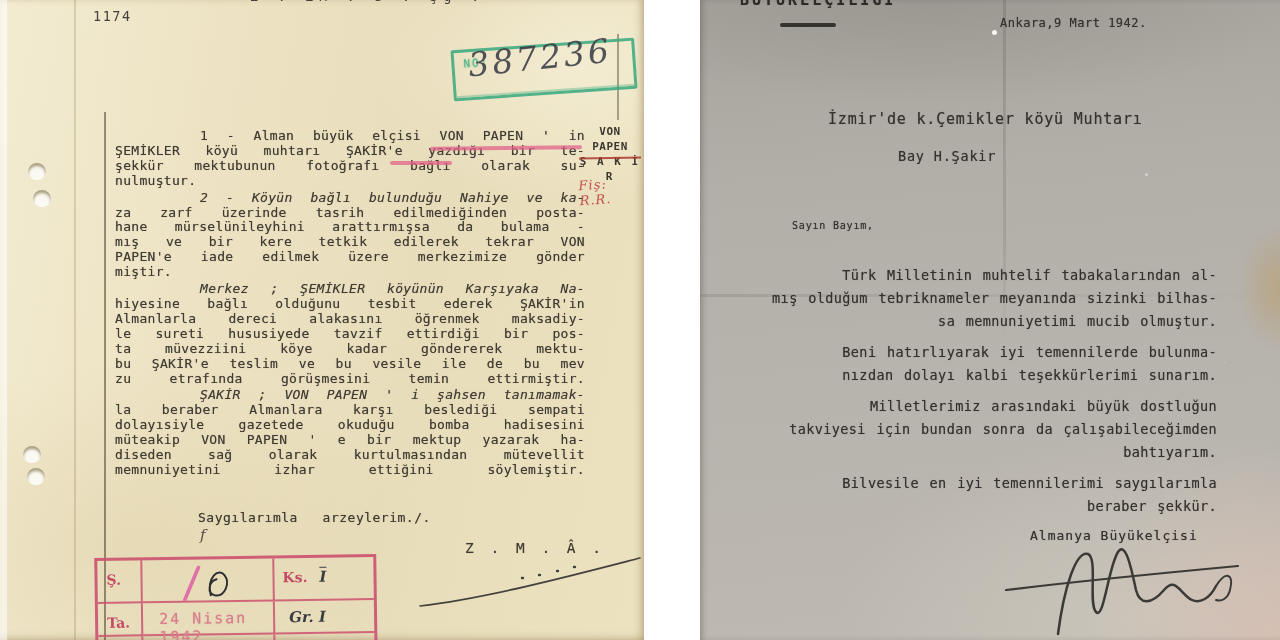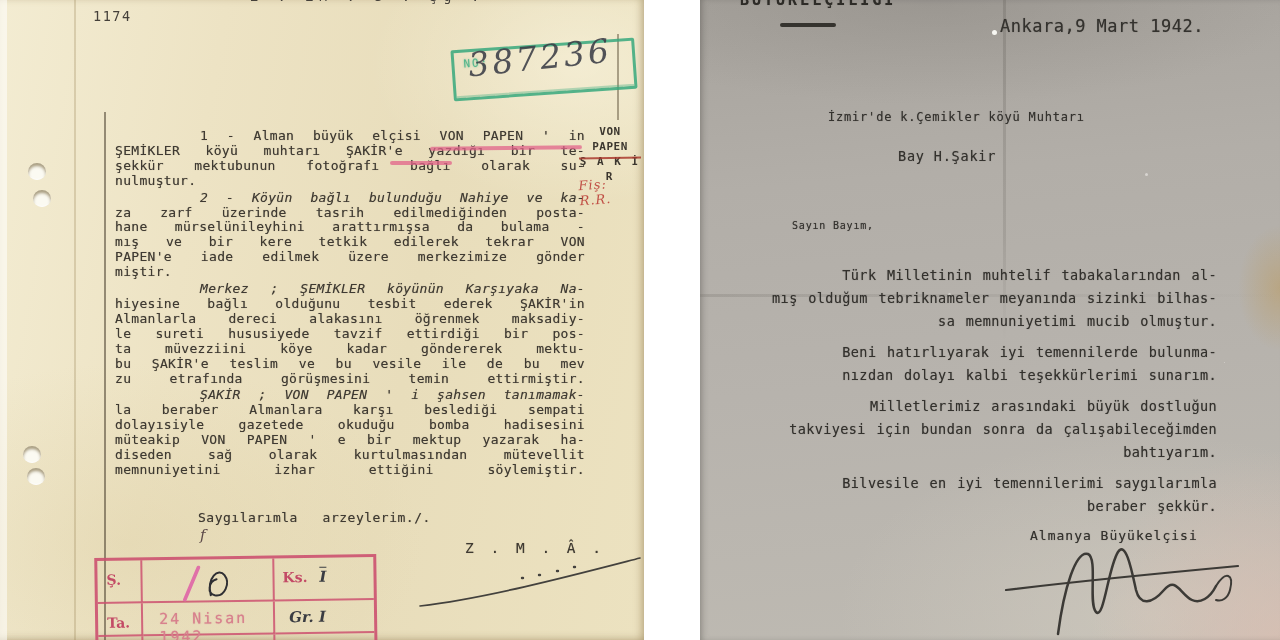--- a/index.html
+++ b/index.html
@@ -94,23 +94,23 @@
       background:linear-gradient(to right, rgba(118,114,108,.28), rgba(118,114,108,.10) 65%, transparent);}
   .speck{position:absolute;left:292px;top:30px;width:5px;height:5px;border-radius:50%;
       background:rgba(252,252,247,.95);
       box-shadow:152px 142px 0 -1px rgba(245,244,240,.55), -45px 262px 0 -1px rgba(242,241,237,.5),
                  405px 88px 0 -1px rgba(246,245,241,.5), 230px 330px 0 -2px rgba(240,239,235,.5),
                  -150px 80px 0 -2px rgba(244,243,239,.45);}
 
   .r-header{position:absolute;left:40px;top:-9px;font-size:15px;font-weight:bold;letter-spacing:3px;color:#2d2b27;
       text-shadow:0 0 .7px rgba(45,43,39,.6);}
   .r-dash{position:absolute;left:80px;top:23px;width:56px;height:4px;background:#35332e;border-radius:2px;}
-  .r-date{position:absolute;left:300px;top:16px;font-size:17px;letter-spacing:.5px;
-      text-shadow:0 0 .8px rgba(52,50,46,.6);}
-  .r-rec1{position:absolute;left:128px;top:110px;font-size:12px;letter-spacing:.8px;
+  .r-date{position:absolute;left:300px;top:16px;font-size:12px;letter-spacing:.5px;
+      text-shadow:0 0 .8px rgba(52,50,46,.6);}
+  .r-rec1{position:absolute;left:128px;top:110px;font-size:15px;letter-spacing:.8px;
       text-shadow:0 0 .8px rgba(52,50,46,.6);}
   .r-rec2{position:absolute;left:198px;top:148px;font-size:13.5px;letter-spacing:.8px;
       text-shadow:0 0 .8px rgba(52,50,46,.6);}
   .r-sal{position:absolute;left:92px;top:220px;font-size:10px;letter-spacing:.8px;
       text-shadow:0 0 .8px rgba(52,50,46,.6);}
   .right-body{position:absolute;left:55px;top:264px;width:462px;font-size:13.5px;line-height:23px;
       letter-spacing:.4px;word-spacing:2px;color:#33312d;text-shadow:0 0 .8px rgba(51,49,45,.55);}
   .right-body .tl{white-space:nowrap;text-align:right;}
   .right-body .tl.ind{text-indent:77px;}
   .right-body .tl.pe{margin-bottom:8px;}

